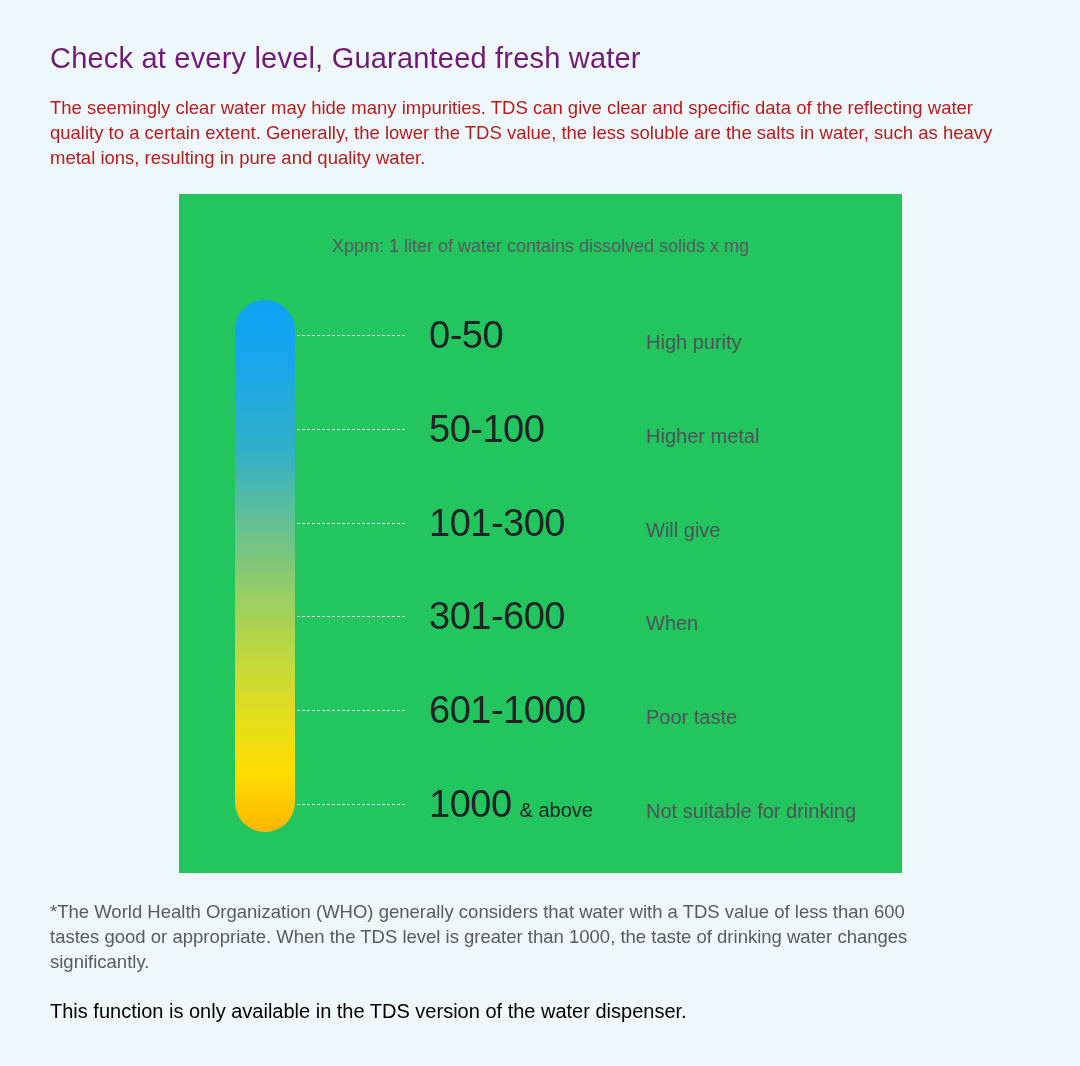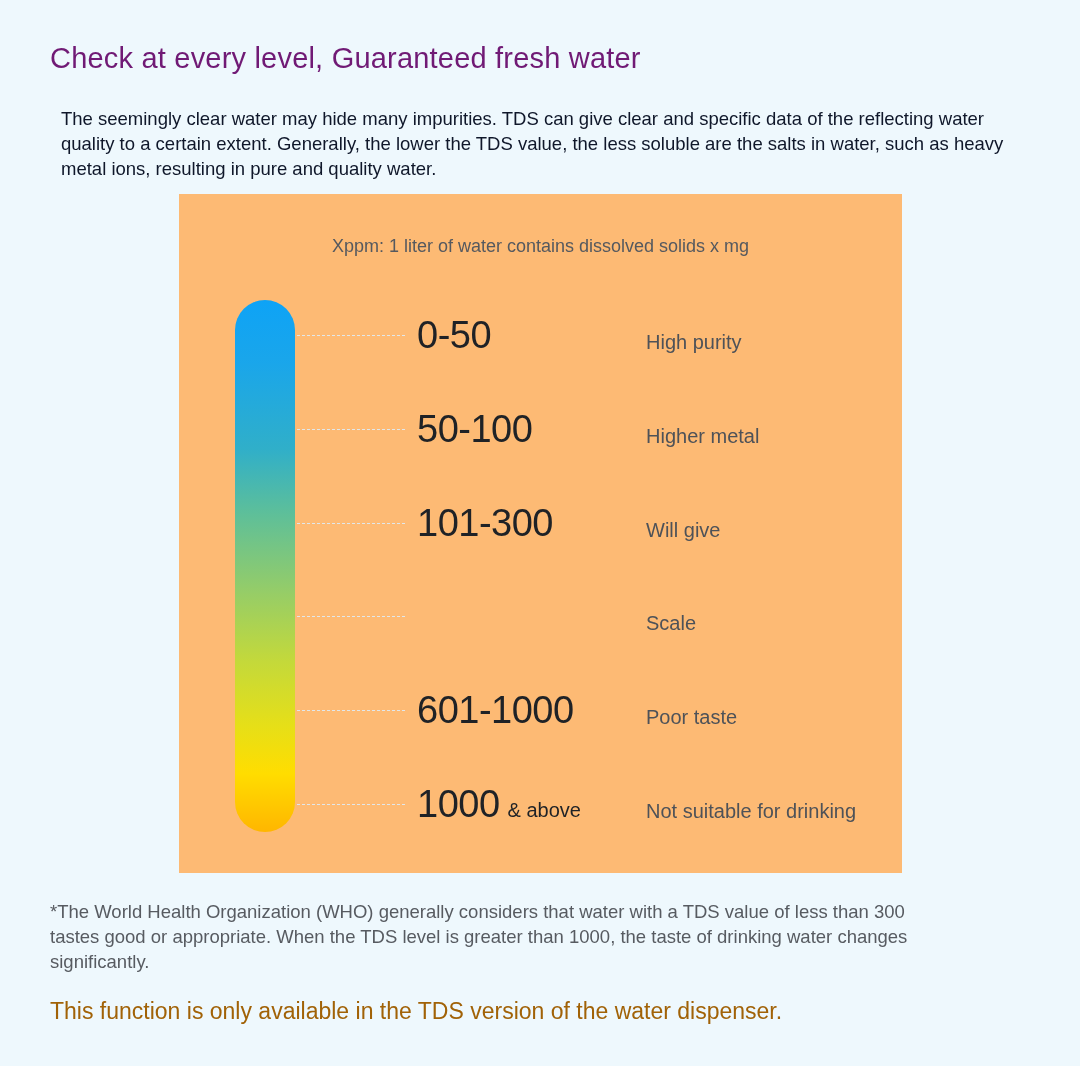--- a/index.html
+++ b/index.html
@@ -26,30 +26,30 @@
       margin: 0;
       white-space: nowrap;
     }
     .intro {
       position: absolute;
       left: 50px;
       top: 95px;
       width: 980px;
       font-size: 18.5px;
       line-height: 25px;
-      color: #0f172a;
-      margin: 11px;
+      color: #b91c1c;
+      margin: 0;
     }
     .card {
       position: absolute;
       left: 179px;
       top: 194px;
       width: 723px;
       height: 679px;
-      background: #fdba74;
+      background: #22c55e;
     }
     .legend-note {
       position: absolute;
       left: 0;
       width: 100%;
       top: 42px;
       text-align: center;
       font-size: 18px;
       color: #55595f;
     }
@@ -80,21 +80,21 @@
     .leader {
       position: absolute;
       left: 118px;
       top: 20px;
       width: 108px;
       height: 0;
       border-top: 1px dashed #e1e7ea;
     }
     .range {
       position: absolute;
-      left: 238px;
+      left: 250px;
       top: 0;
       font-size: 38px;
       line-height: 40px;
       color: #1f2226;
       font-weight: 300;
       letter-spacing: -0.5px;
       white-space: nowrap;
     }
     .range .suffix {
       font-size: 20px;
@@ -118,23 +118,23 @@
       width: 880px;
       font-size: 18.5px;
       line-height: 25px;
       color: #575b61;
       margin: 0;
     }
     .availability {
       position: absolute;
       left: 50px;
       top: 999px;
-      font-size: 23px;
+      font-size: 20px;
       line-height: 25px;
-      color: #a16207;
+      color: #000000;
       margin: 0;
       white-space: nowrap;
     }
   </style>
 </head>
 <body>
 
 <h1 class="title">Check at every level, Guaranteed fresh water</h1>
 <p class="intro">The seemingly clear water may hide many impurities. TDS can give clear and specific data of the reflecting water quality to a certain extent. Generally, the lower the TDS value, the less soluble are the salts in water, such as heavy metal ions, resulting in pure and quality water.</p>
 
@@ -155,30 +155,31 @@
   </div>
 
   <div class="level" style="top:309px;">
     <div class="leader"></div>
     <div class="range"><span>101-300</span></div>
     <div class="desc">Will give</div>
   </div>
 
   <div class="level" style="top:402px;">
     <div class="leader"></div>
-    <div class="desc">Scale</div>
+    <div class="range"><span>301-600</span></div>
+    <div class="desc">When</div>
   </div>
 
   <div class="level" style="top:496px;">
     <div class="leader"></div>
     <div class="range"><span>601-1000</span></div>
     <div class="desc">Poor taste</div>
   </div>
 
   <div class="level" style="top:590px;text-align:right;">
     <div class="leader"></div>
     <div class="range"><span>1000</span><span class="suffix">&amp; above</span></div>
     <div class="desc">Not suitable for drinking</div>
   </div>
 </div>
 
-<p class="footnote">*The World Health Organization (WHO) generally considers that water with a TDS value of less than 300 tastes good or appropriate. When the TDS level is greater than 1000, the taste of drinking water changes significantly.</p>
+<p class="footnote">*The World Health Organization (WHO) generally considers that water with a TDS value of less than 600 tastes good or appropriate. When the TDS level is greater than 1000, the taste of drinking water changes significantly.</p>
 <p class="availability">This function is only available in the TDS version of the water dispenser.</p>
 
 </body></html>

